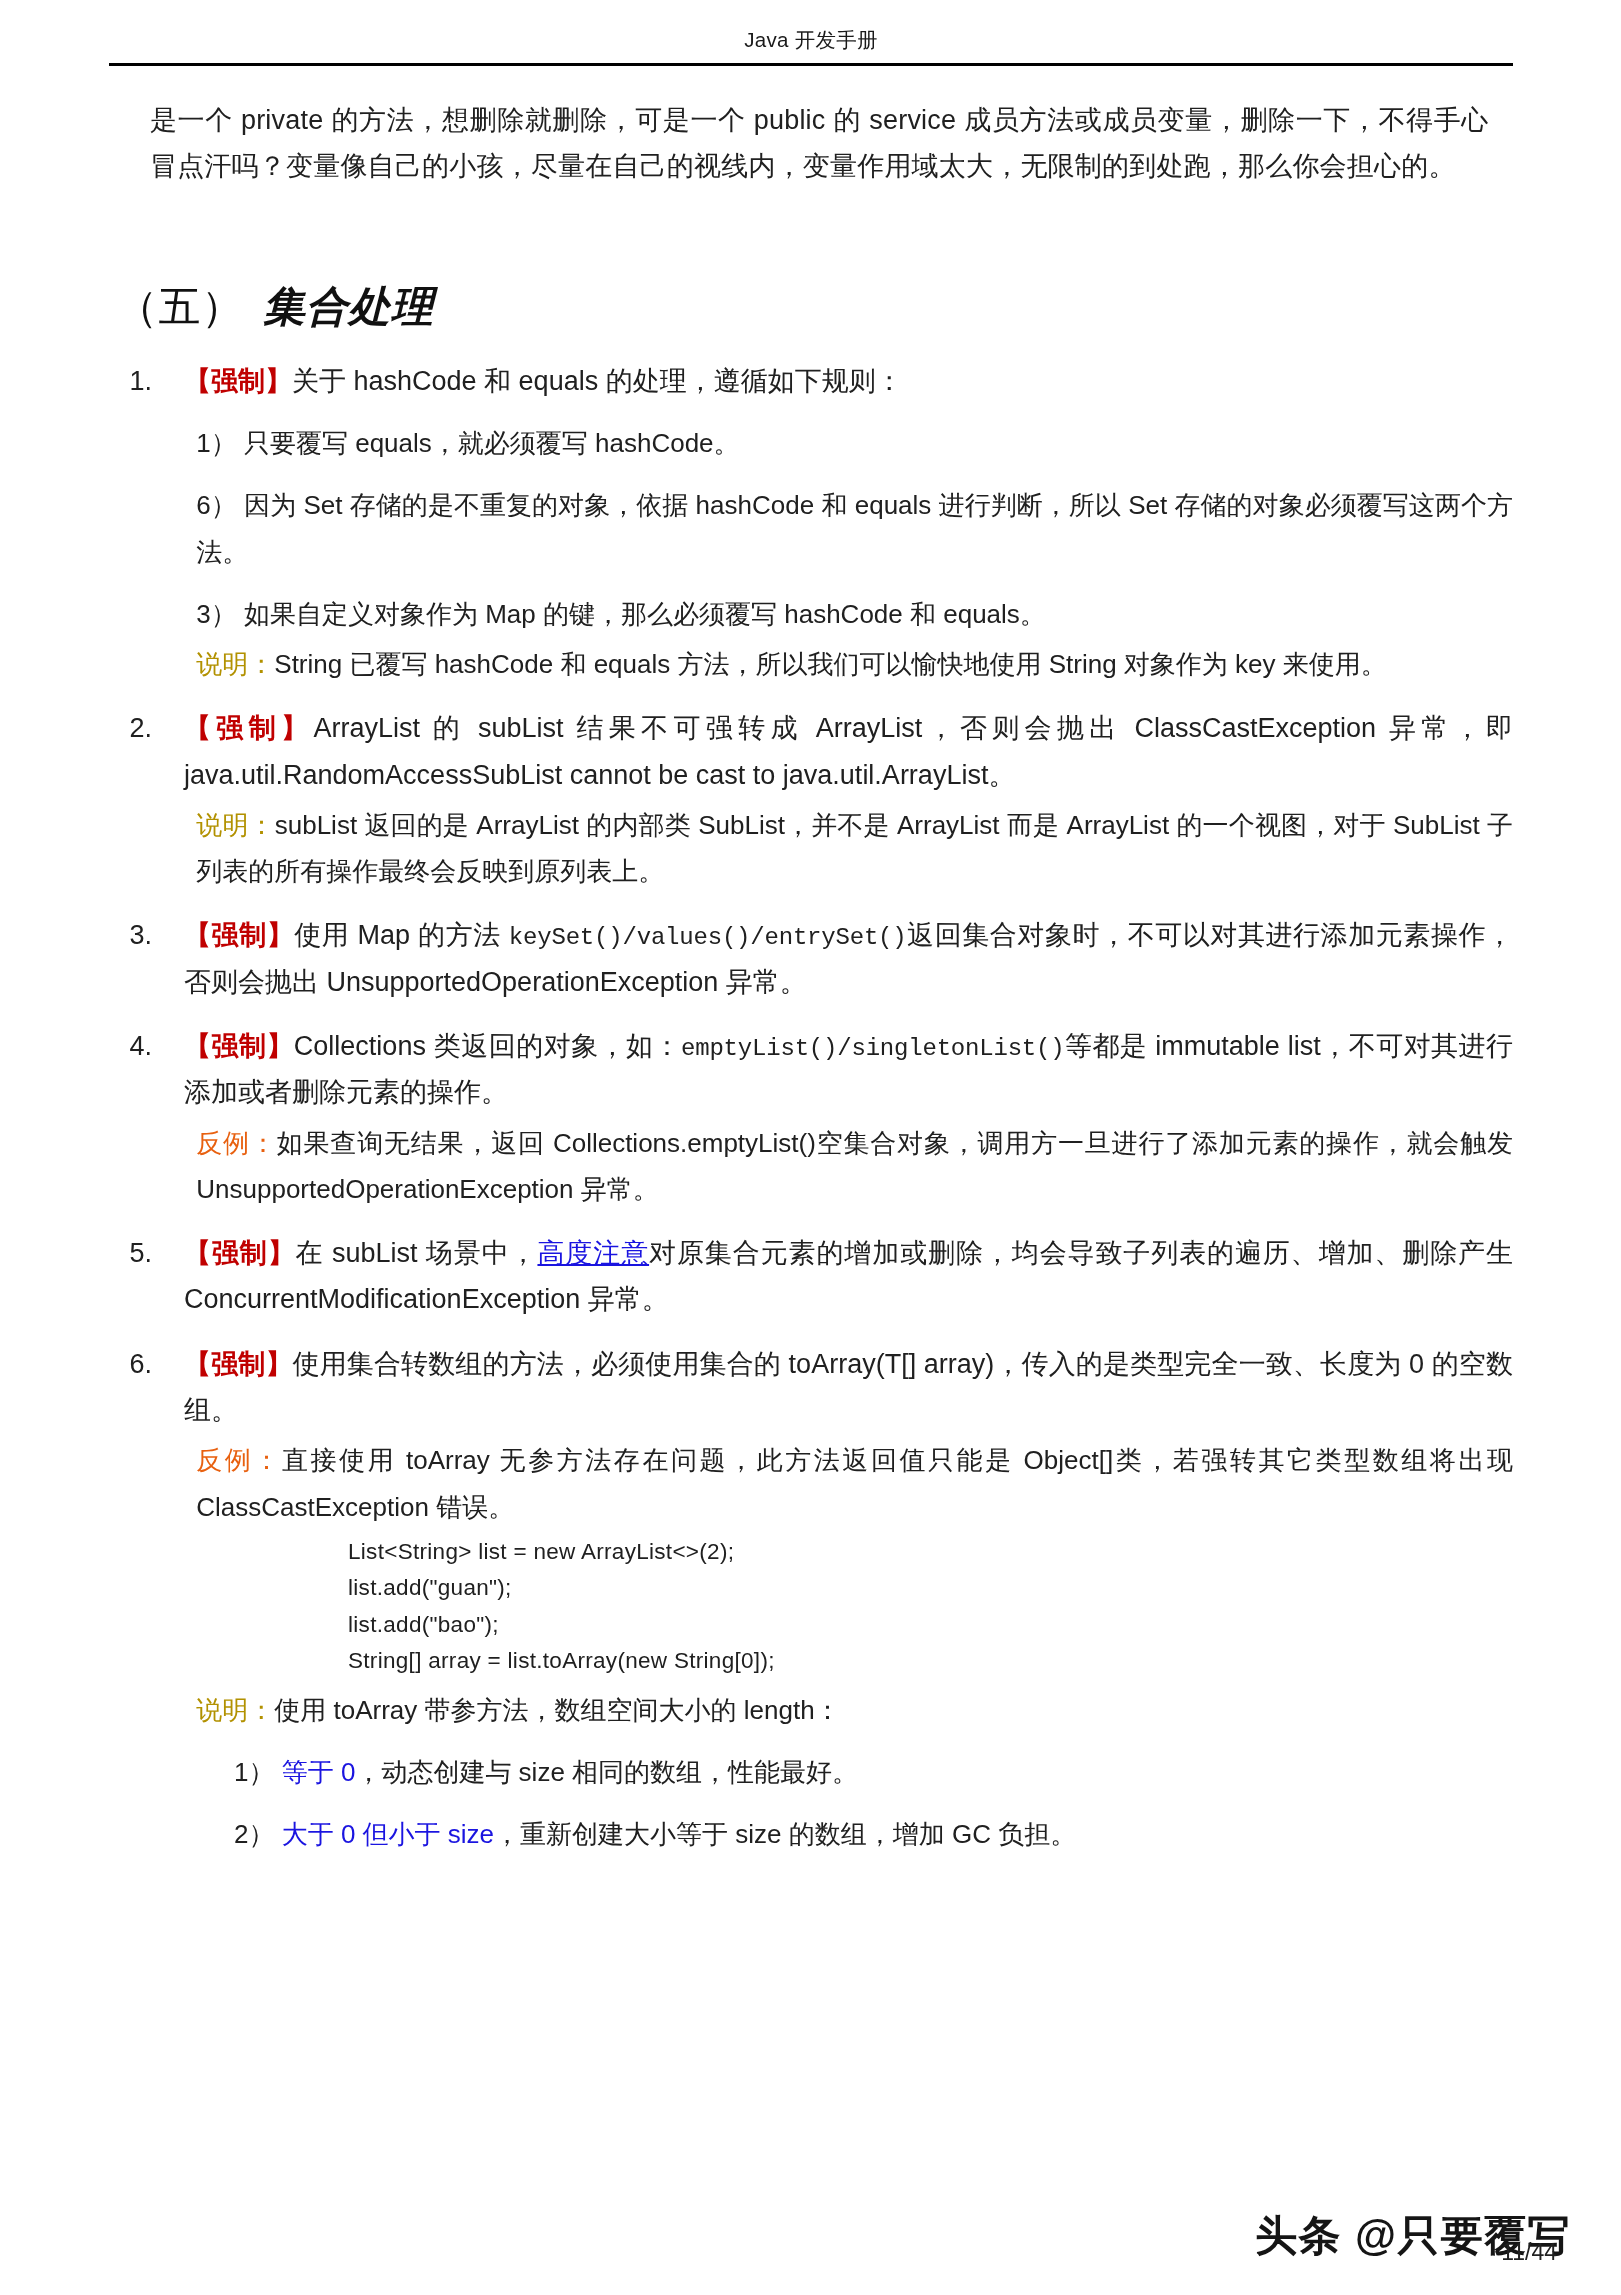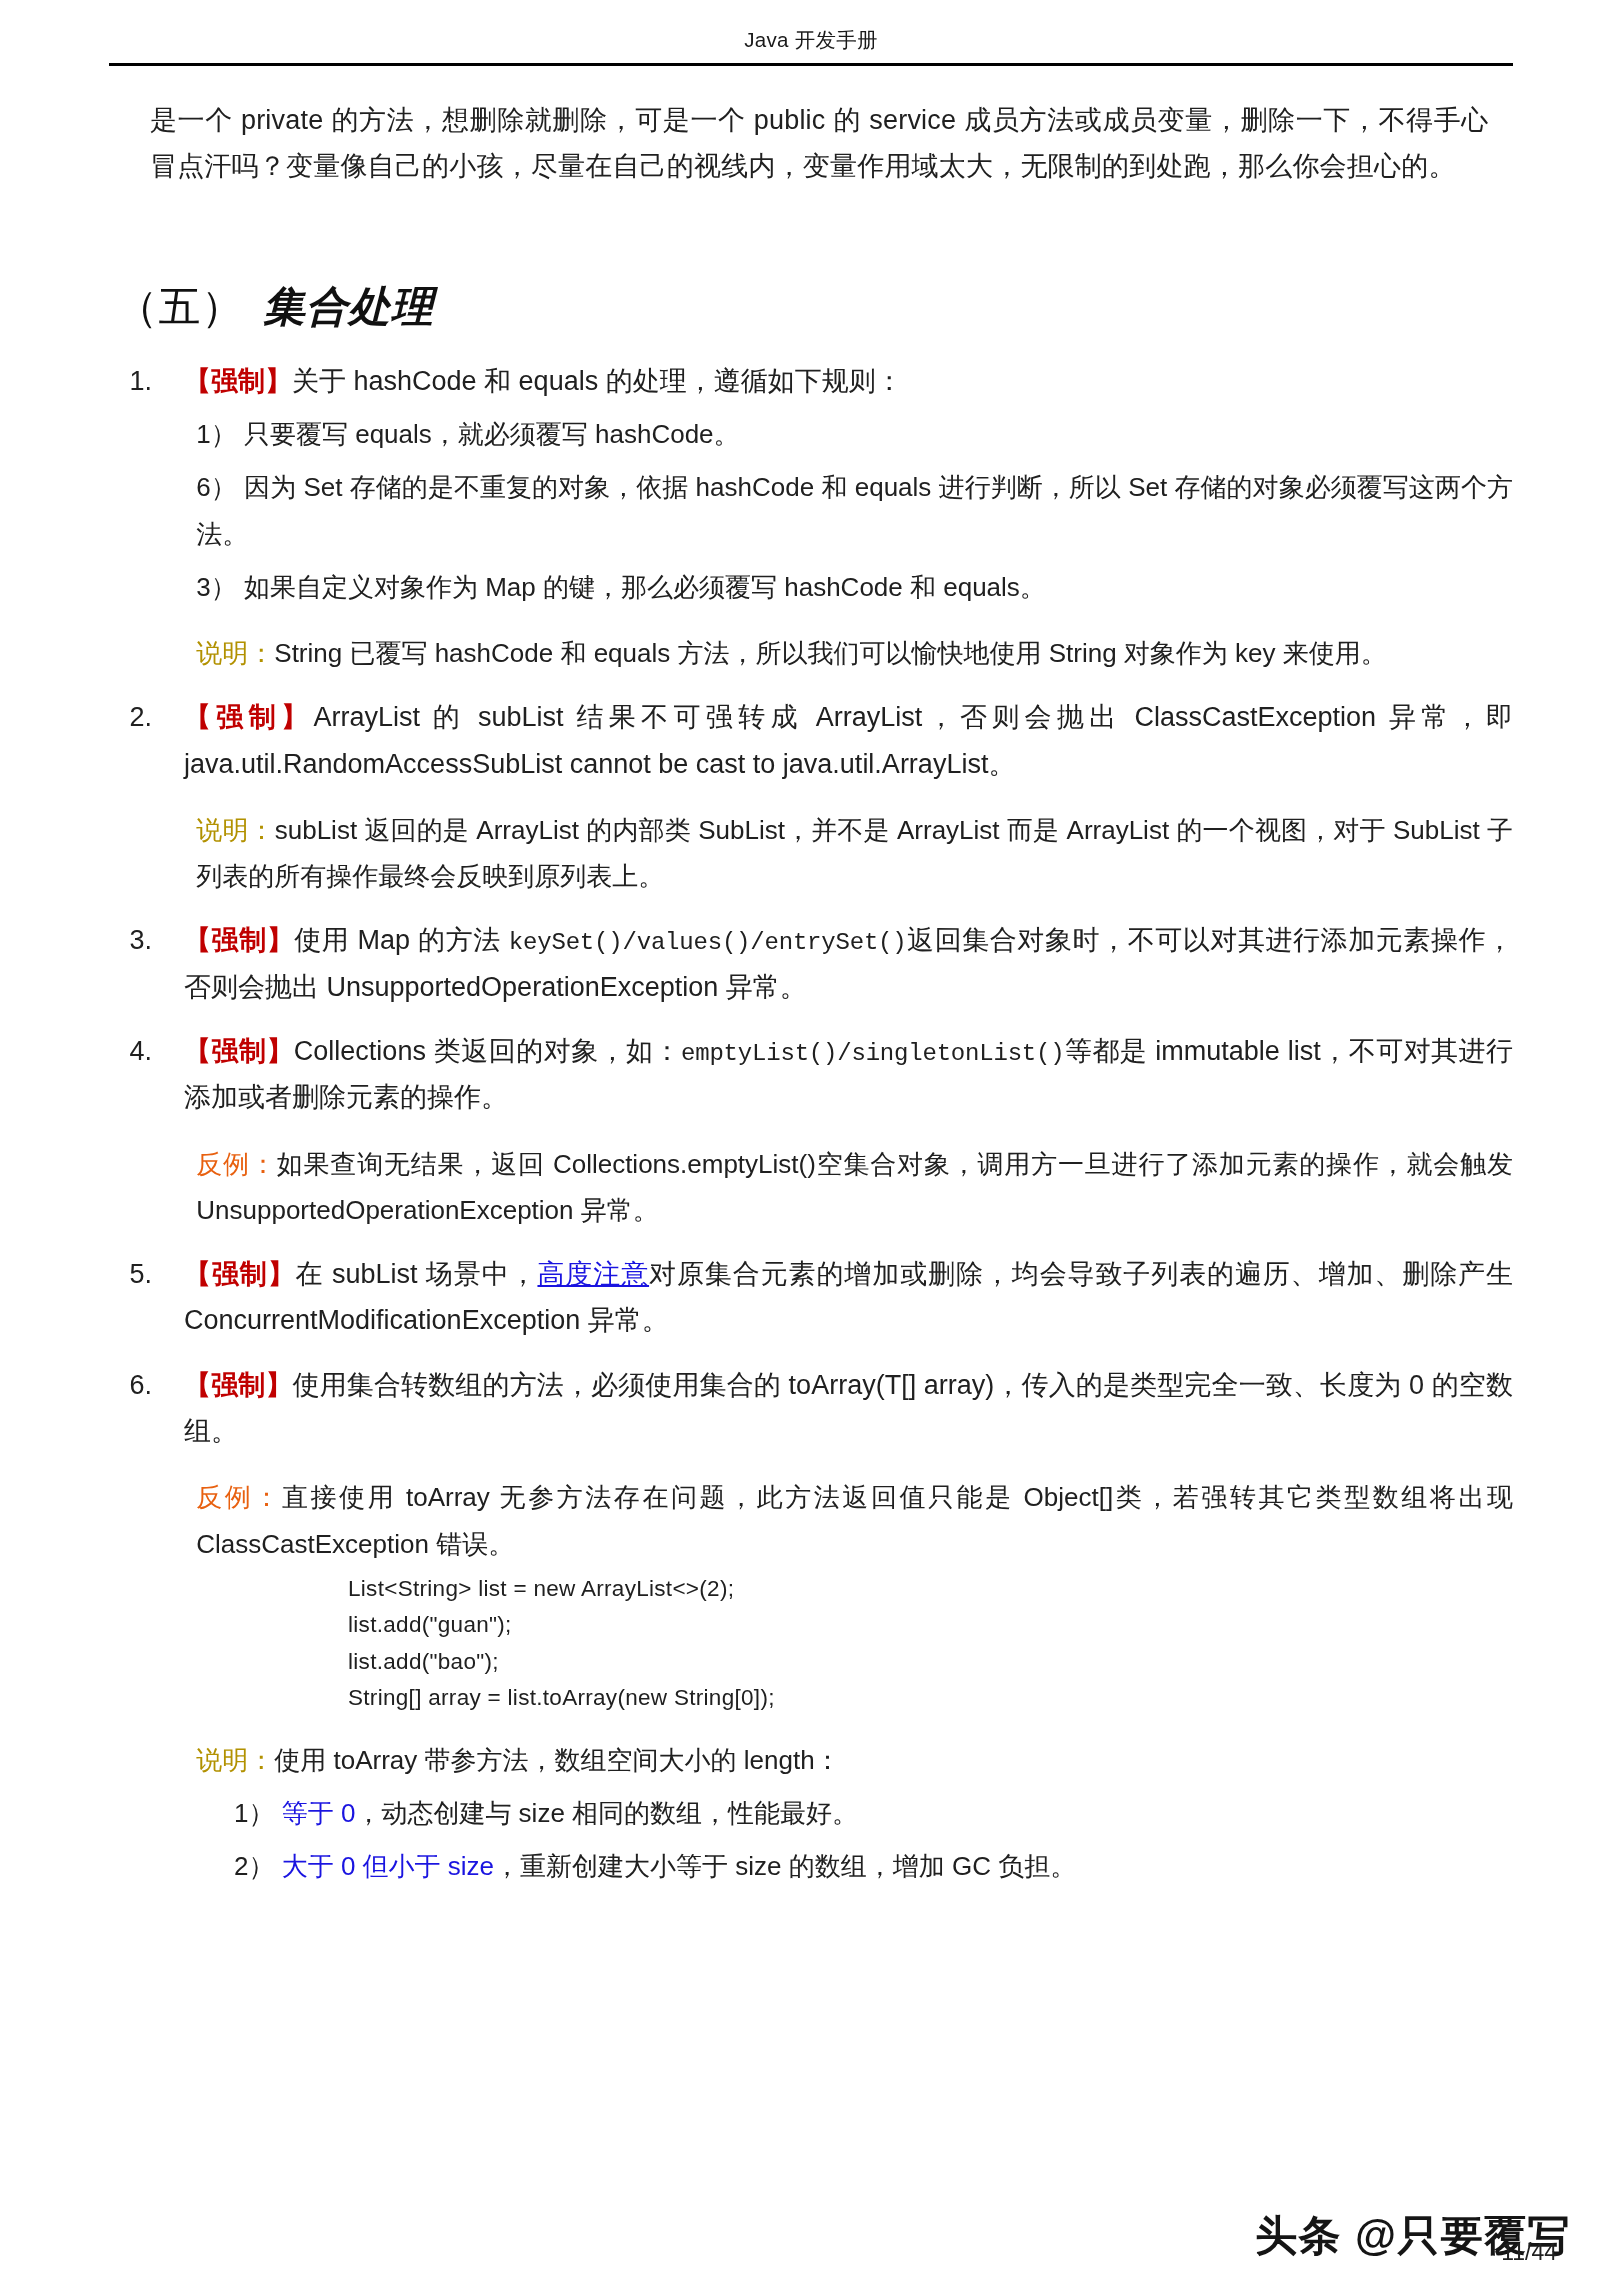--- a/index.html
+++ b/index.html
@@ -105,32 +105,32 @@
   }
   .blue {
     color: #1a14e0;
   }
 
   
   .sub-line {
     font-size: 26px;
     line-height: 1.78;
     color: #202020;
-    margin-top: 7px;
+    margin-top: 16px;
     text-align: justify;
   }
   .sub-line.indent1 { padding-left: 12.3px; }
   .sub-line.indent2 { padding-left: 50px; }
 
   
   .note-line {
     font-size: 26px;
     line-height: 1.78;
     color: #202020;
-    margin-top: 20px;
+    margin-top: 4px;
     text-align: justify;
     padding-left: 12.3px;
   }
   .lbl-shuoming { color: #b29100; }
   .lbl-fanli    { color: #e8600f; }
   .lbl-zhengli  { color: #00a05a; }
 
   
   .code-block {
     font-family: "Liberation Sans", "DejaVu Sans", sans-serif;

